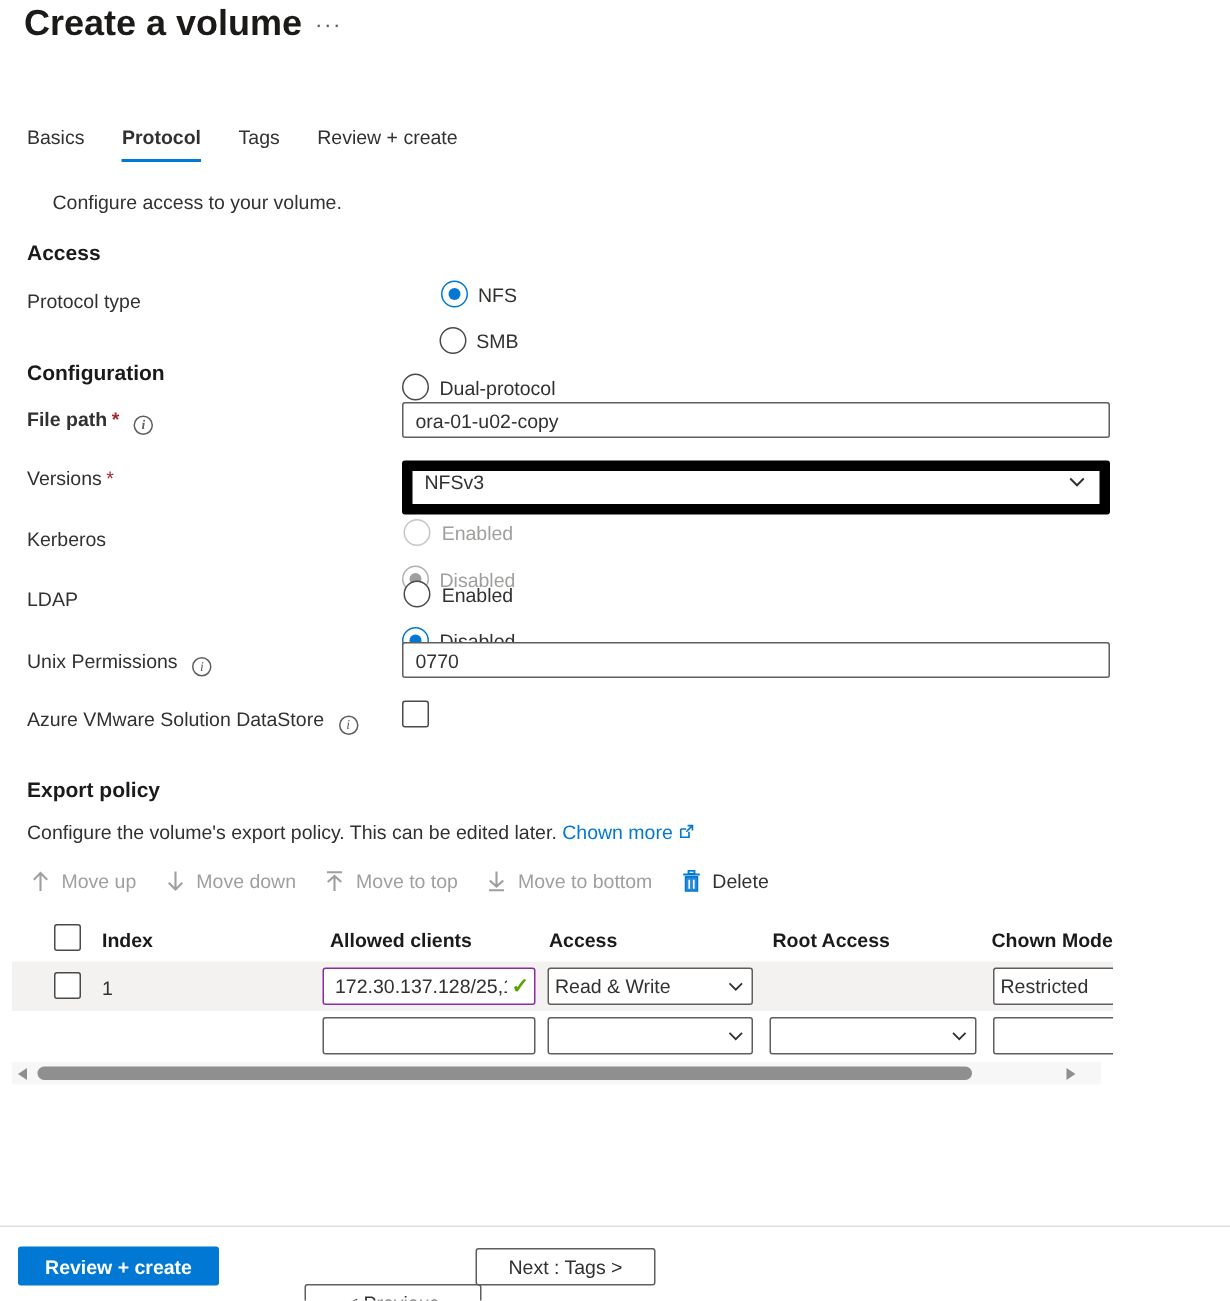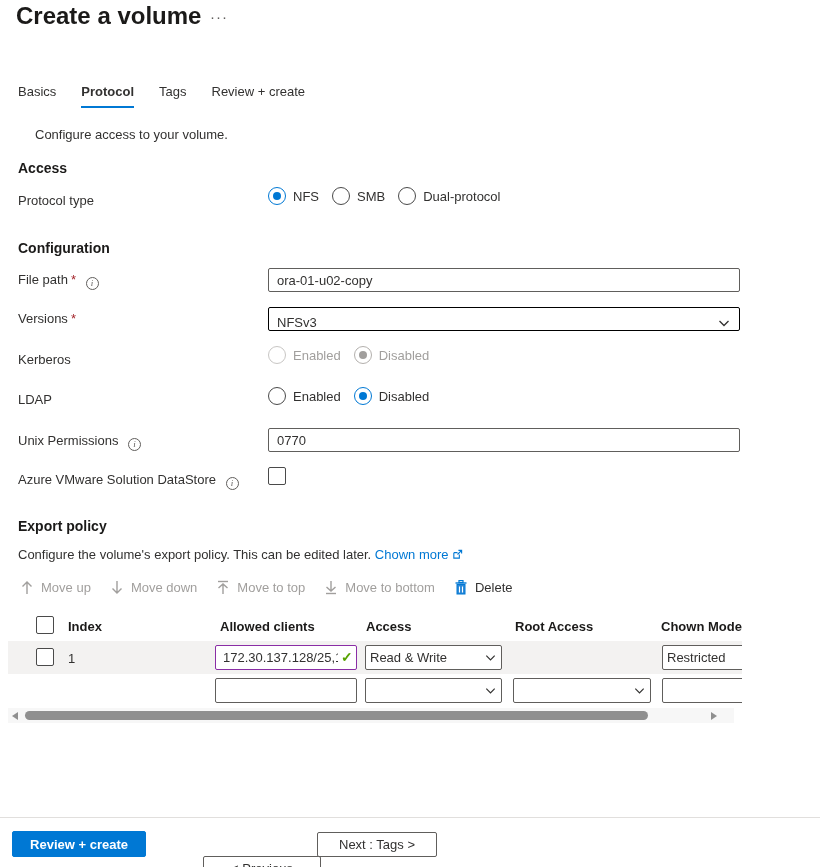--- a/index.html
+++ b/index.html
@@ -29,27 +29,27 @@
     font-size:9px; line-height:11px; text-align:center; color:#605e5c; margin-left:6px;
     font-style:italic; font-family:"Liberation Serif", serif; vertical-align:-2px; cursor:default;
   }
 
   
   .text-input {
     width:472px; height:24px; border:1px solid #605e5c; border-radius:2px;
     padding:0 8px; font-size:13px; color:#323130; font-family:inherit; background:#fff; outline:none;
   }
   .select {
-    width:472px; height:24px; border:1px solid #000000; border-radius:2px; background:#fff;
-    display:flex; align-items:flex-end; justify-content:space-between; padding:0 8px; cursor:pointer;
+    width:472px; height:36px; border:7px solid #000000; border-radius:2px; background:#fff;
+    display:flex; align-items:flex-start; justify-content:space-between; padding:0 8px; cursor:pointer;
   }
   .select .chev { flex:0 0 auto; margin-left:6px; }
 
   
-  .radio-group { display:flex; align-items:center; gap:13px; }
+  .radio-group { display:flex; align-items:center; gap:13px;flex-direction:column; }
   .radio-opt { display:flex; align-items:center; gap:7px; cursor:pointer; }
   .radio {
     width:18px; height:18px; border-radius:50%; border:1px solid #4a4a4a; position:relative; background:#fff;
   }
   .radio.selected { border-color:#0078d4; }
   .radio.selected::after {
     content:""; position:absolute; left:4px; top:4px; right:4px; bottom:4px;
     border-radius:50%; background:#0078d4;
   }
   .radio-group.disabled .radio { border-color:#c8c6c4; }
@@ -134,21 +134,21 @@
     <span class="radio-lbl">SMB</span>
   </span>
   <span class="radio-opt">
     <span class="radio"></span>
     <span class="radio-lbl">Dual-protocol</span>
   </span>
 </div>
 
 <div class="abs section-heading" style="left:18px; top:240px;">Configuration</div>
 
-<div class="abs lbl" style="left:18px; top:272px;">
+<div class="abs lbl" style="left:18px; top:272px;font-weight:bold;">
   <span>File path</span><span class="req">*</span>
   <span class="info-icon">i</span>
 </div>
 <input class="abs text-input" style="left: 268px; top: 268px;" value="ora-01-u02-copy">
 
 <div class="abs lbl" style="left:18px; top:311px;">
   <span>Versions</span><span class="req">*</span>
 </div>
 <div class="abs select" style="left:268px; top:307px;">
   <span>NFSv3</span>

